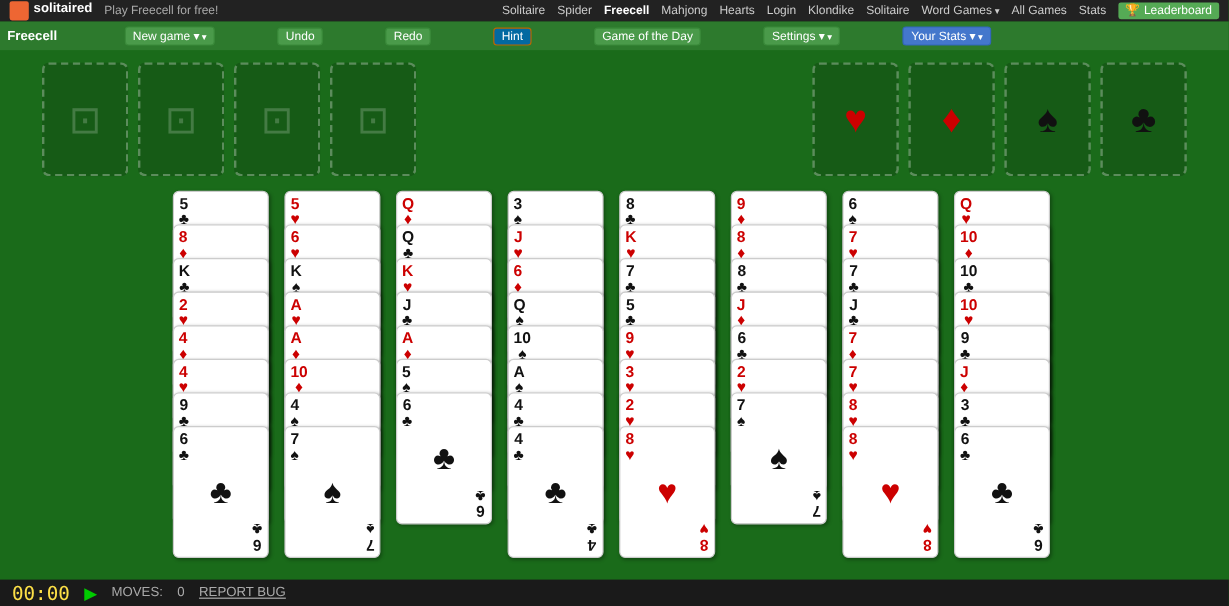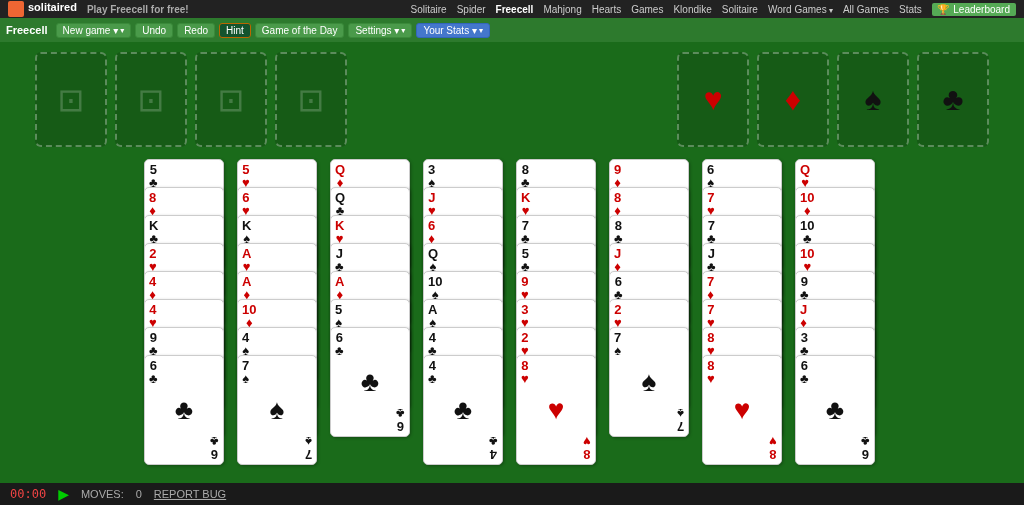--- a/index.html
+++ b/index.html
@@ -21,21 +21,21 @@
     }
     #logo-icon {
       width: 16px; height: 16px;
       background: #e63; border-radius: 2px;
       display: inline-block;
     }
     #logo-text {
       color: white; font-size: 11px; font-weight: bold;
     }
     #play-free {
-      color: #aaa; font-size: 10px; font-weight: bold;
+      color: #aaa; font-size: 10px;
     }
     #nav-links {
       margin-left: auto;
       display: flex;
       align-items: center;
       gap: 10px;
     }
     .nav-link {
       color: #ccc;
       font-size: 10px;
@@ -73,25 +73,25 @@
       margin-right: 4px;
     }
     .toolbar-btn {
       background: #4a9a4a;
       color: white;
       font-size: 10px;
       padding: 1px 6px;
       border-radius: 3px;
       cursor: pointer;
       border: 1px solid #3a8a3a;
-      display: flex; align-items: center; gap: 2px;
+      display: flex; align-items: center; gap: 2px; margin-left: 48px;
     }
     .toolbar-btn.dropdown::after { content: ' ▾'; font-size: 8px; }
     .toolbar-btn.blue { background: #4477cc; border-color: #3366bb; }
-    .toolbar-btn.hint { background: #14532d; border-color: #bb6600; }
+    .toolbar-btn.hint { background: #0369a1; border-color: #bb6600; }
 
     
     #game-area {
       background: #1a6b1a;
       flex: 1;
       padding: 10px 15px;
       position: relative;
       height: 455px;
     }
 
@@ -183,21 +183,21 @@
       background: #1a1a1a;
       height: 22px;
       display: flex;
       align-items: center;
       padding: 0 10px;
       gap: 12px;
       position: absolute;
       bottom: 0;
       width: 100%;
     }
-    #timer { color: #ef4444; font-size: 12px; font-family: monospace; }
+    #timer { color: #fde047; font-size: 16px; font-family: monospace; }
     #play-btn {
       color: #00cc00; font-size: 14px; cursor: pointer;
     }
     #moves-label { color: #aaa; font-size: 11px; }
     #moves-count { color: #aaa; font-size: 11px; }
     #report-bug { color: #aaa; font-size: 11px; cursor: pointer; text-decoration: underline; }
   </style>
 </head>
 <body>
 
@@ -206,21 +206,21 @@
     <span id="logo-icon"></span>
     <span id="logo-text">solitaired</span>
   </div>
   <span id="play-free">Play Freecell for free!</span>
   <div id="nav-links">
     <span class="nav-link">Solitaire</span>
     <span class="nav-link">Spider</span>
     <span class="nav-link active">Freecell</span>
     <span class="nav-link">Mahjong</span>
     <span class="nav-link">Hearts</span>
-    <span class="nav-link">Games</span>
+    <span class="nav-link">Login</span>
     <span class="nav-link">Klondike</span>
     <span class="nav-link">Solitaire</span>
     <span class="nav-link nav-link-dropdown">Word Games</span>
     <span class="nav-link">All Games</span>
     <span class="nav-link">Stats</span>
     <span id="leaderboard-btn">
       <span id="leaderboard-icon">🏆</span>
       <span>Leaderboard</span>
     </span>
   </div>

